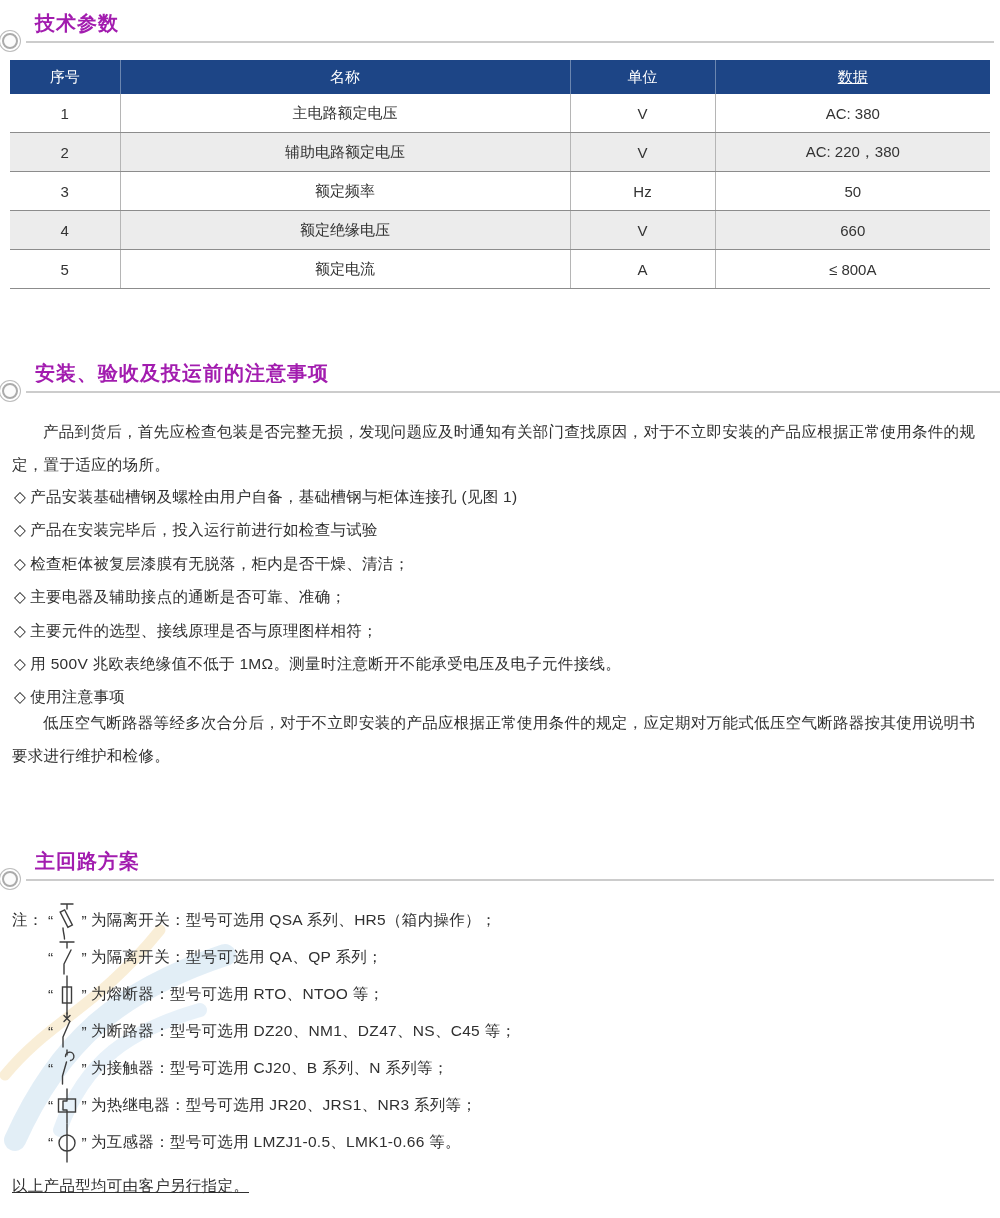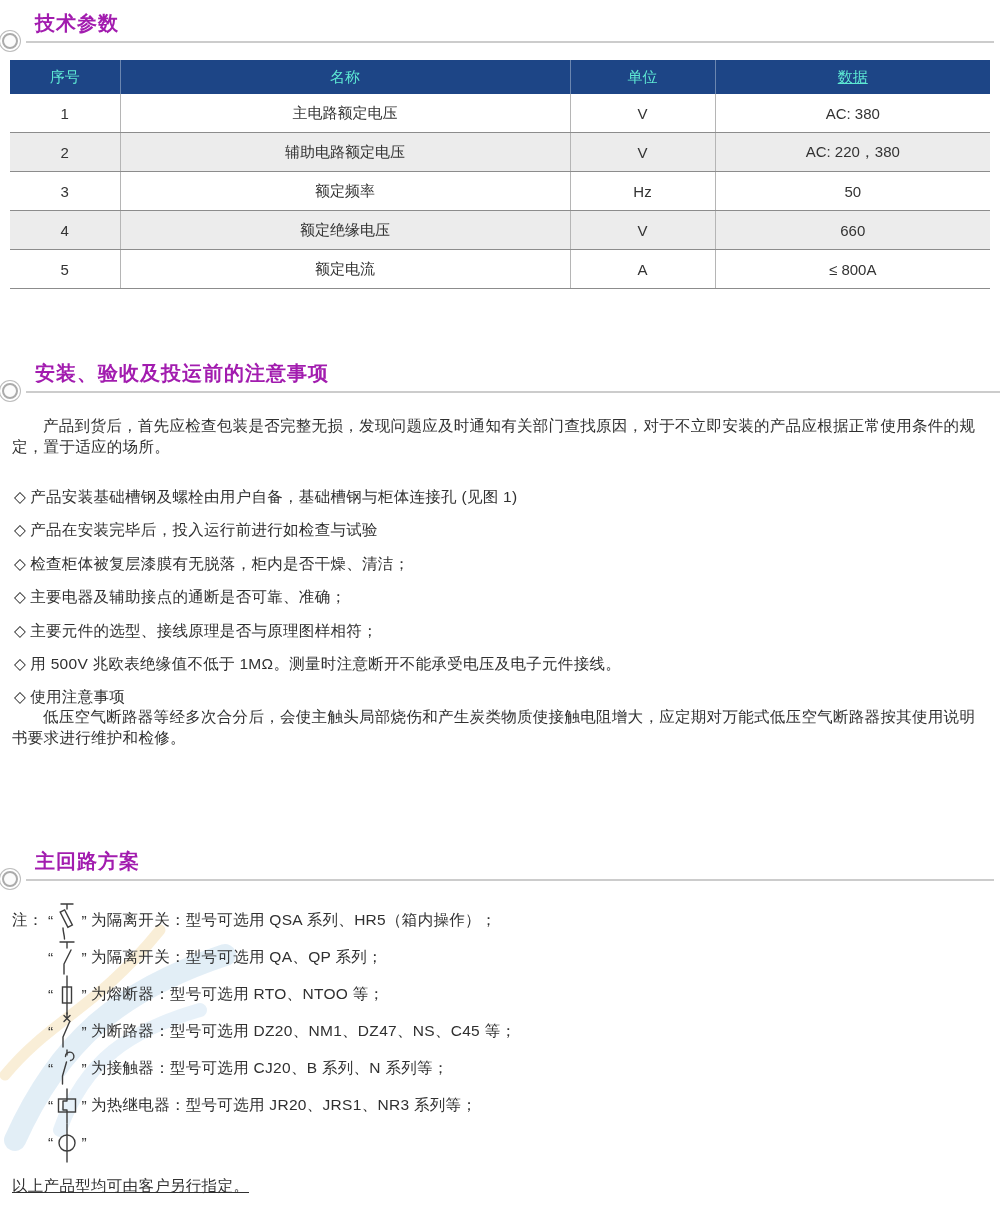--- a/index.html
+++ b/index.html
@@ -9,28 +9,28 @@
   .watermark{position:absolute;left:0;top:860px;width:250px;height:300px;opacity:.35;pointer-events:none;}
   
   .sec-header{position:absolute;left:0;width:100%;height:50px;}
   .sec-title{position:absolute;left:35px;top:0;font-size:20px;font-weight:bold;color:#a21caf;letter-spacing:1px;}
   .sec-rule{position:absolute;top:31px;left:26px;right:6px;border-top:2px solid #cccccc;}
   .sec-ring{position:absolute;top:23px;left:2px;width:12px;height:12px;border:2px solid #ababab;
             border-radius:50%;background:#fcfcfc;box-shadow:0 0 0 2px #fff,0 0 0 3px #bdbdbd;}
   
   .ptable{position:absolute;left:10px;top:60px;width:980px;border-collapse:collapse;table-layout:fixed;
           font-size:15px;text-align:center;}
-  .ptable th{background:#1d4586;color:#5eead4;font-weight:normal;height:32px;
+  .ptable th{background:#1d4586;color:#ffffff;font-weight:normal;height:32px;
              border-right:1px solid rgba(255,255,255,.35);}
   .ptable th:last-child{border-right:none;text-decoration:underline;}
   .ptable td{height:36px;border-bottom:1px solid #8c8c8c;border-right:1px solid #b5b5b5;color:#333;}
   .ptable td:last-child{border-right:none;}
   .ptable tr.alt td{background:#ececec;}
   
-  .para{position:absolute;left:12px;right:10px;font-size:15.5px;line-height:21px;color:#303030;
+  .para{position:absolute;left:12px;right:10px;font-size:15.5px;line-height:33px;color:#303030;
         text-indent:2em;letter-spacing:.3px;}
   .bullets{position:absolute;left:14px;right:10px;top:480px;list-style:none;margin:0;padding:0;}
   .bullets li{height:33.4px;line-height:33.4px;font-size:15.5px;color:#303030;letter-spacing:.3px;}
   .bullets .marker{margin-right:4px;color:#303030;}
   
   .notes{position:absolute;left:12px;top:902px;right:10px;}
   .note-row{display:flex;align-items:center;height:37px;font-size:15.5px;color:#303030;letter-spacing:.3px;}
   .note-prefix{width:36px;flex:0 0 36px;}
   .note-quote{color:#303030;}
   .note-sym{width:24px;height:42px;flex:0 0 24px;margin:0 2px;overflow:visible;}
@@ -116,21 +116,21 @@
   <ul class="bullets">
     <li><span class="marker">◇</span><span>产品安装基础槽钢及螺栓由用户自备，基础槽钢与柜体连接孔 (见图 1)</span></li>
     <li><span class="marker">◇</span><span>产品在安装完毕后，投入运行前进行如检查与试验</span></li>
     <li><span class="marker">◇</span><span>检查柜体被复层漆膜有无脱落，柜内是否干燥、清洁；</span></li>
     <li><span class="marker">◇</span><span>主要电器及辅助接点的通断是否可靠、准确；</span></li>
     <li><span class="marker">◇</span><span>主要元件的选型、接线原理是否与原理图样相符；</span></li>
     <li><span class="marker">◇</span><span>用 500V 兆欧表绝缘值不低于 1MΩ。测量时注意断开不能承受电压及电子元件接线。</span></li>
     <li><span class="marker">◇</span><span>使用注意事项</span></li>
   </ul>
 
-  <p class="para" style="top:706px;margin:0;">低压空气断路器等经多次合分后，会使主触头局部烧伤和产生炭类物质使接触电阻增大，应定期对万能式低压空气断路器按其使用说明书要求进行维护和检修。</p>
+  <p class="para" style="top:706px;margin:0;">低压空气断路器等经多次合分后，对于不立即安装的产品应根据正常使用条件的规定，应定期对万能式低压空气断路器按其使用说明书要求进行维护和检修。</p>
 
   <div class="sec-header" style="top:848px;">
     <span class="sec-title">主回路方案</span>
     <span class="sec-rule"></span>
     <span class="sec-ring"></span>
   </div>
 
   <div class="notes">
 
     <div class="note-row">
@@ -216,19 +216,20 @@
     <div class="note-row">
       <span class="note-prefix"></span>
       <span class="note-quote">“</span>
       <span class="note-sym">
         <svg width="24" height="42" viewBox="0 0 22 42">
           <path class="sym" d="M11,2 V40"></path>
           <circle class="sym" cx="11" cy="21" r="8"></circle>
         </svg>
       </span>
       <span class="note-quote">”</span>
+      <span class="note-text">为互感器：型号可选用 LMZJ1-0.5、LMK1-0.66 等。</span>
     </div>
 
   </div>
 
   <div class="footer-line">以上产品型均可由客户另行指定。</div>
 
 </div>
 
 </body></html>

